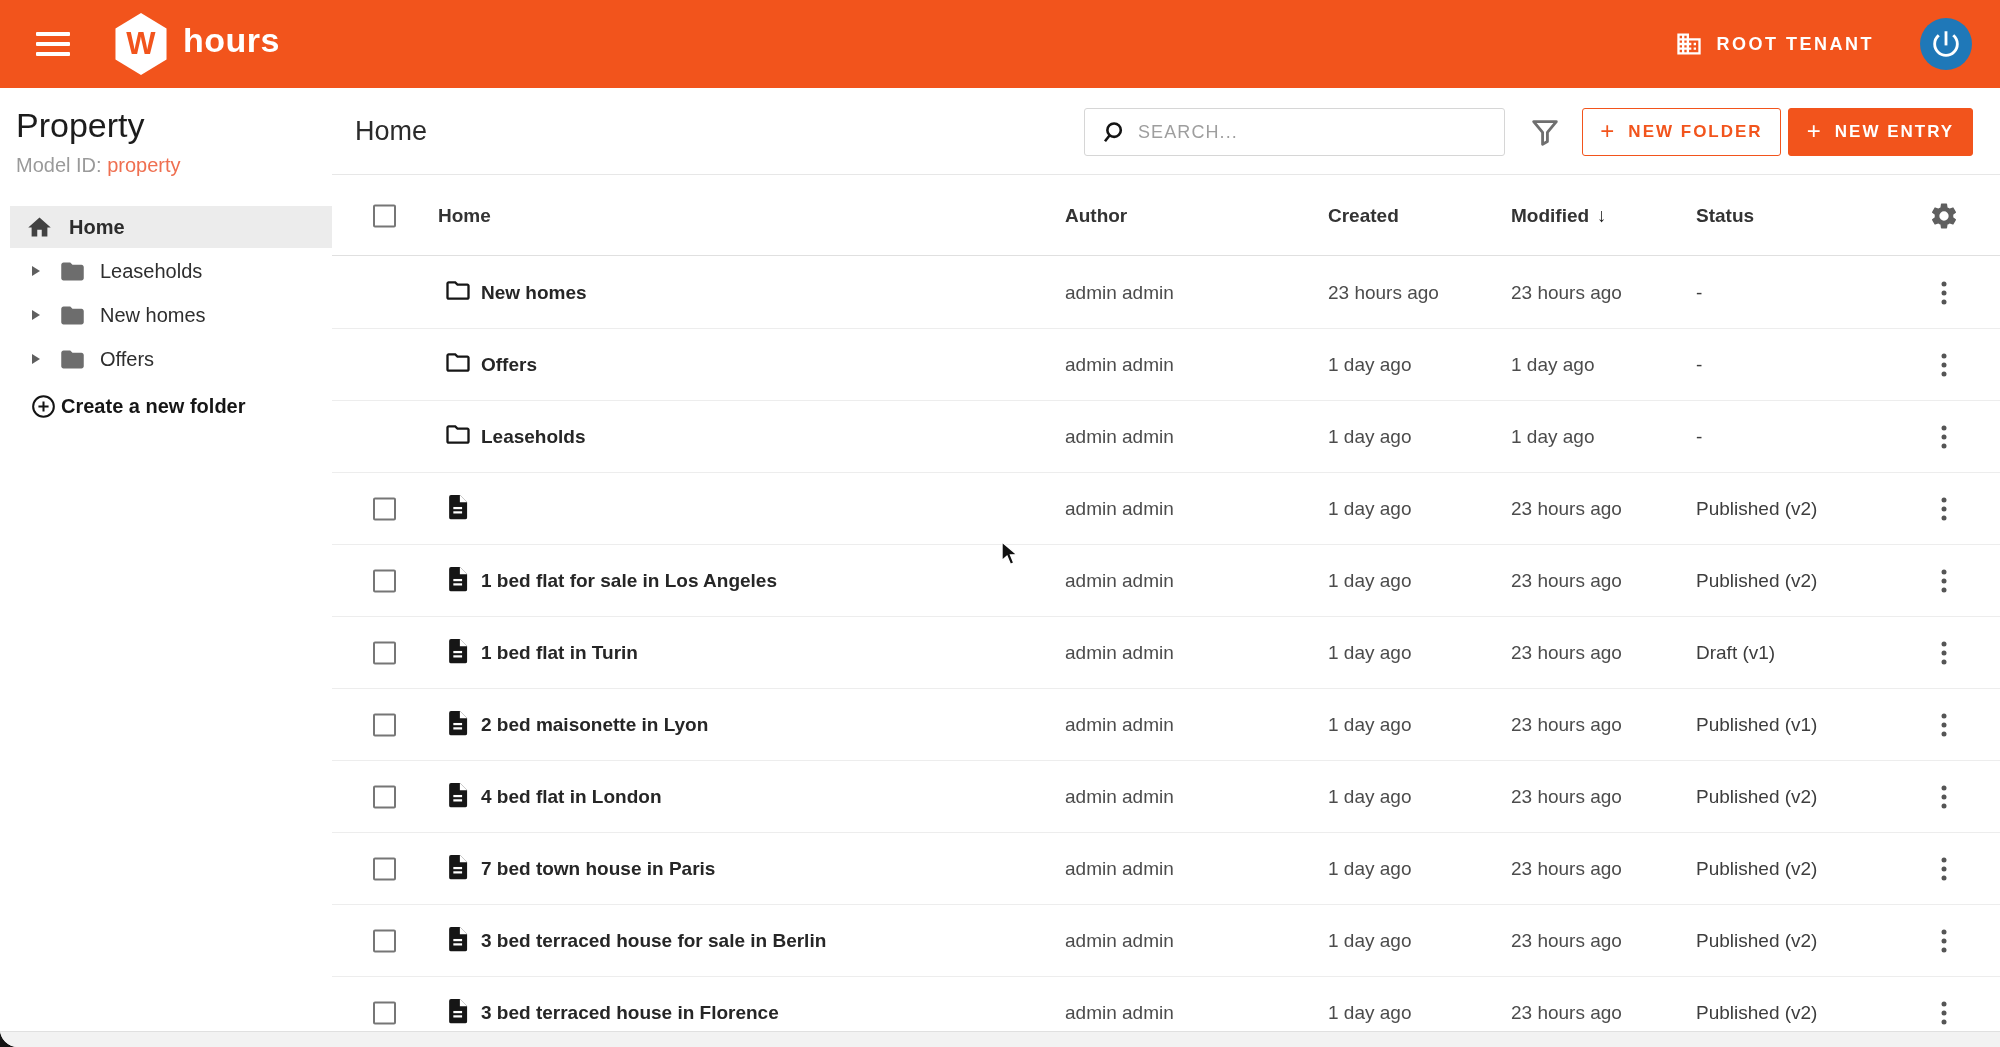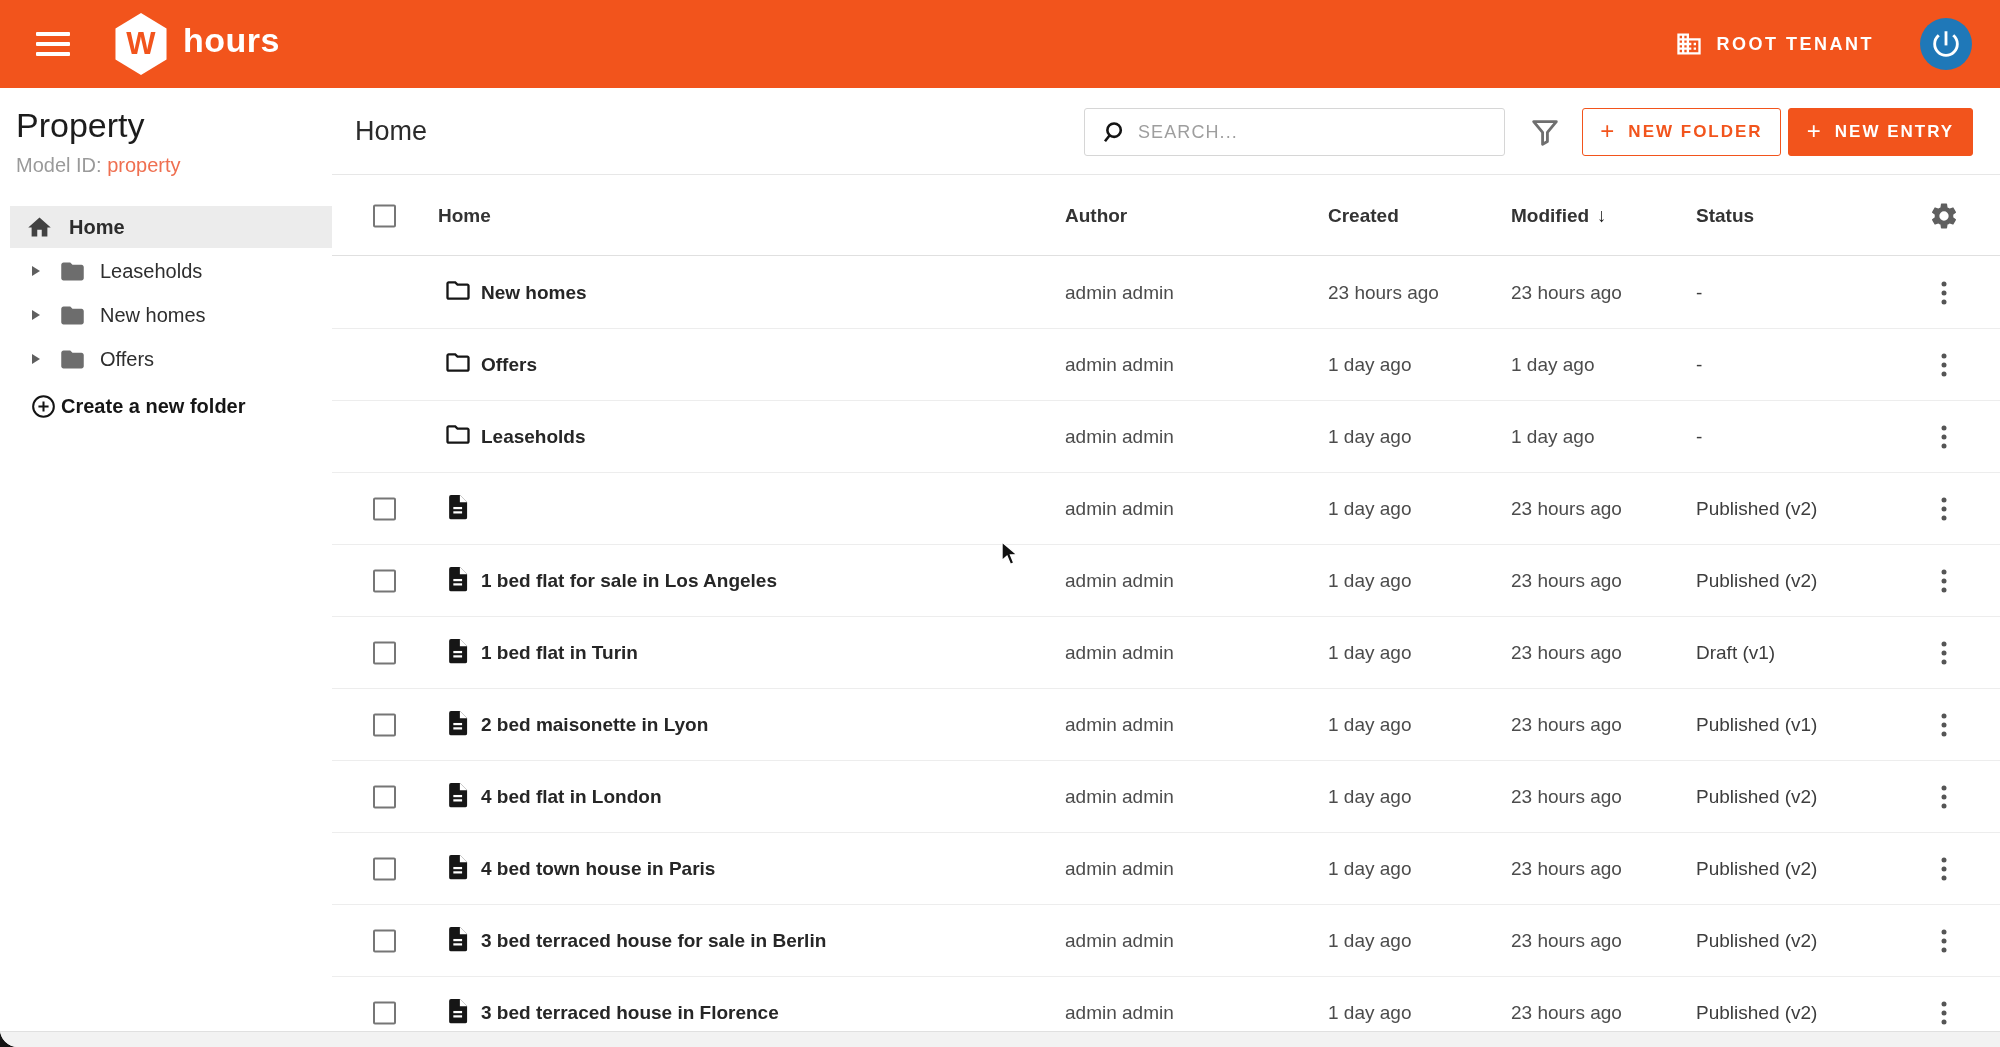--- a/index.html
+++ b/index.html
@@ -382,21 +382,21 @@
           </span>
 
     <span class="cell c-typeicon">
       <svg width="28" height="28" viewBox="0 0 24 24">
               <path d="M6 2.2h7.6l6.2 6.2v13a1.6 1.6 0 0 1-1.6 1.6H6a1.6 1.6 0 0 1-1.6-1.6V3.8A1.6 1.6 0 0 1 6 2.2z" fill="#161616"></path>
               <path d="M13.6 2.2l6.2 6.2h-6.2z" fill="#fff"></path>
               <rect x="8" y="12.4" width="7.5" height="1.9" fill="#fff"></rect>
               <rect x="8" y="16.1" width="7.5" height="1.9" fill="#fff"></rect>
             </svg>
     </span>
-    <span class="cell c-name">4 bed town house in Paris</span>
+    <span class="cell c-name">7 bed town house in Paris</span>
     <span class="cell c-author">admin admin</span>
     <span class="cell c-created">1 day ago</span>
     <span class="cell c-modified">23 hours ago</span>
     <span class="cell c-status">Published (v2)</span>
     <span class="cell c-actions">
       <span class="kebab">
               <i></i>
               <i></i>
               <i></i>
             </span>

